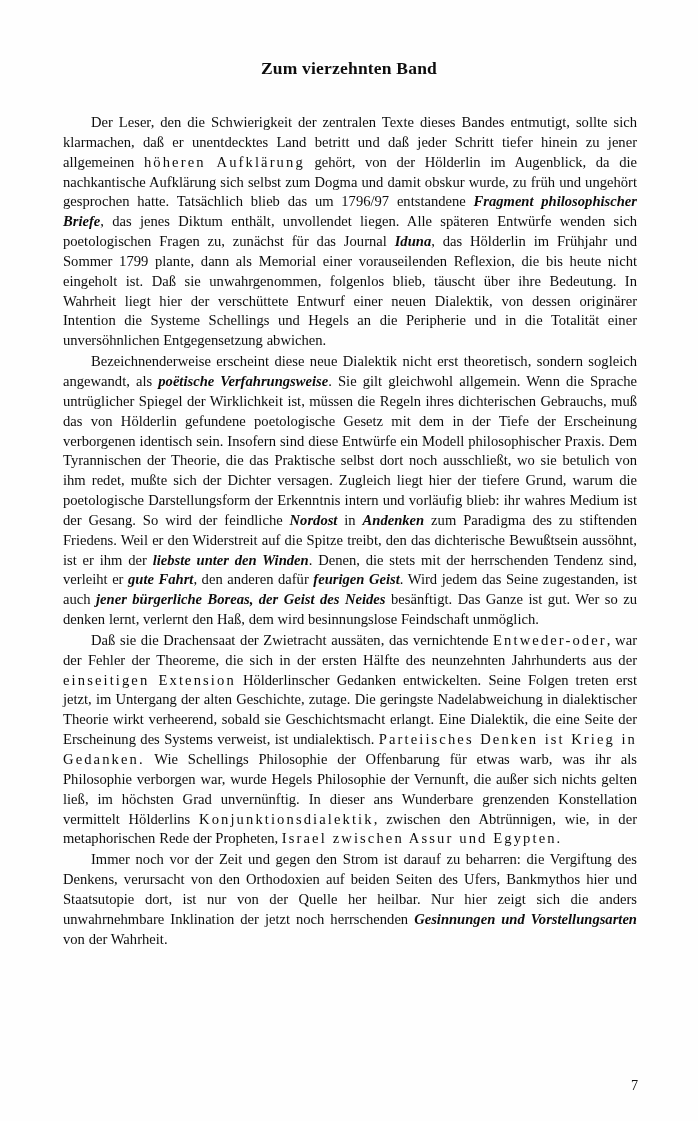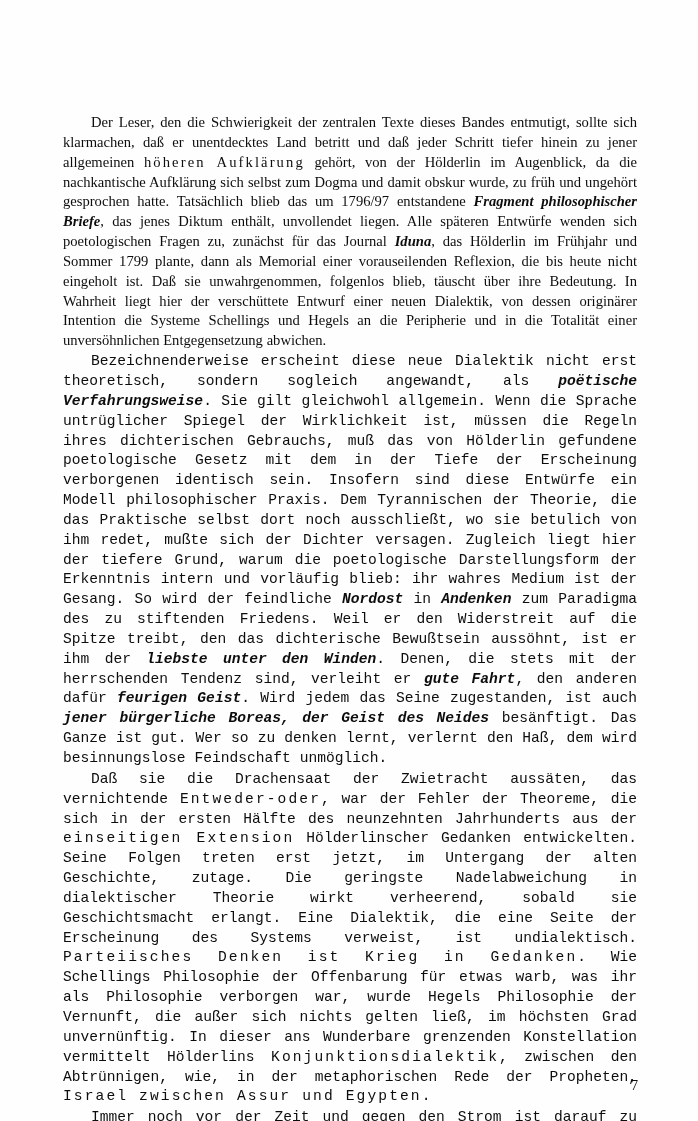--- a/index.html
+++ b/index.html
@@ -48,21 +48,20 @@
     text-justify: inter-word;
     font-size: 14.6px;
     line-height: 19.85px;
     text-indent: 28px;
     hyphens: manual;
     word-spacing: 0.1px;
   }
 
   p.para + p.para {
     margin-top: 0;
-    font-family: Liberation Mono, monospace;
   }
 
   
   .it {
     font-style: italic;
     font-weight: bold;
   }
   .sp {
     letter-spacing: 2.1px;
   }
@@ -75,20 +74,21 @@
     text-align: right;
     font-size: 14.2px;
     font-family: "Liberation Serif", "DejaVu Serif", serif;
   }
 </style>
 </head>
 <body>
 
 <div class="page">
 
+  <h1 class="page-title">Zum vierzehnten Band</h1>
 
   <div class="text-body">
       <p class="para"><span>Der Leser, den die Schwierigkeit der zentralen Texte dieses Bandes entmutigt, sollte sich klarmachen, daß er unentdecktes Land betritt und daß jeder Schritt tiefer hinein zu jener allgemeinen </span><span class="sp">höheren Aufklärung</span><span> gehört, von der Hölderlin im Augenblick, da die nachkantische Aufklärung sich selbst zum Dogma und damit obskur wurde, zu früh und ungehört gesprochen hatte. Tatsächlich blieb das um 1796/97 entstandene </span><span class="it">Fragment philosophischer Briefe</span><span>, das jenes Diktum enthält, unvollendet liegen. Alle späteren Entwürfe wenden sich poetologischen Fragen zu, zunächst für das Journal </span><span class="it">Iduna</span><span>, das Hölderlin im Frühjahr und Sommer 1799 plante, dann als Memorial einer vorauseilenden Reflexion, die bis heute nicht eingeholt ist. Daß sie unwahrgenommen, folgenlos blieb, täuscht über ihre Bedeutung. In Wahrheit liegt hier der verschüttete Entwurf einer neuen Dialektik, von dessen originärer Intention die Systeme Schellings und Hegels an die Peripherie und in die Totalität einer unversöhnlichen Entgegensetzung abwichen.</span></p>
       <p class="para"><span>Bezeichnenderweise erscheint diese neue Dialektik nicht erst theoretisch, sondern sogleich angewandt, als </span><span class="it">poëtische Verfahrungsweise</span><span>. Sie gilt gleichwohl allgemein. Wenn die Sprache untrüglicher Spiegel der Wirklichkeit ist, müssen die Regeln ihres dichterischen Gebrauchs, muß das von Hölderlin gefundene poetologische Gesetz mit dem in der Tiefe der Erscheinung verborgenen identisch sein. Insofern sind diese Entwürfe ein Modell philosophischer Praxis. Dem Tyrannischen der Theorie, die das Praktische selbst dort noch ausschließt, wo sie betulich von ihm redet, mußte sich der Dichter versagen. Zugleich liegt hier der tiefere Grund, warum die poetologische Darstellungsform der Erkenntnis intern und vorläufig blieb: ihr wahres Medium ist der Gesang. So wird der feindliche </span><span class="it">Nordost</span><span> in </span><span class="it">Andenken</span><span> zum Paradigma des zu stiftenden Friedens. Weil er den Widerstreit auf die Spitze treibt, den das dichterische Bewußtsein aussöhnt, ist er ihm der </span><span class="it">liebste unter den Winden</span><span>. Denen, die stets mit der herrschenden Tendenz sind, verleiht er </span><span class="it">gute Fahrt</span><span>, den anderen dafür </span><span class="it">feurigen Geist</span><span>. Wird jedem das Seine zugestanden, ist auch </span><span class="it">jener bürgerliche Boreas, der Geist des Neides</span><span> besänftigt. Das Ganze ist gut. Wer so zu denken lernt, verlernt den Haß, dem wird besinnungslose Feindschaft unmöglich.</span></p>
       <p class="para"><span>Daß sie die Drachensaat der Zwietracht aussäten, das vernichtende </span><span class="sp">Entweder-oder</span><span>, war der Fehler der Theoreme, die sich in der ersten Hälfte des neunzehnten Jahrhunderts aus der </span><span class="sp">einseitigen Extension</span><span> Hölderlinscher Gedanken entwickelten. Seine Folgen treten erst jetzt, im Untergang der alten Geschichte, zutage. Die geringste Nadelabweichung in dialektischer Theorie wirkt verheerend, sobald sie Geschichtsmacht erlangt. Eine Dialektik, die eine Seite der Erscheinung des Systems verweist, ist undialektisch. </span><span class="sp">Parteiisches Denken ist Krieg in Gedanken.</span><span> Wie Schellings Philosophie der Offenbarung für etwas warb, was ihr als Philosophie verborgen war, wurde Hegels Philosophie der Vernunft, die außer sich nichts gelten ließ, im höchsten Grad unvernünftig. In dieser ans Wunderbare grenzenden Konstellation vermittelt Hölderlins </span><span class="sp">Konjunktionsdialektik</span><span>, zwischen den Abtrünnigen, wie, in der metaphorischen Rede der Propheten, </span><span class="sp">Israel zwischen Assur und Egypten.</span></p>
       <p class="para"><span>Immer noch vor der Zeit und gegen den Strom ist darauf zu beharren: die Vergiftung des Denkens, verursacht von den Orthodoxien auf beiden Seiten des Ufers, Bankmythos hier und Staatsutopie dort, ist nur von der Quelle her heilbar. Nur hier zeigt sich die anders unwahrnehmbare Inklination der jetzt noch herrschenden </span><span class="it">Gesinnungen und Vorstellungsarten</span><span> von der Wahrheit.</span></p>
     </div>
 
   <div class="folio">7</div>
 

